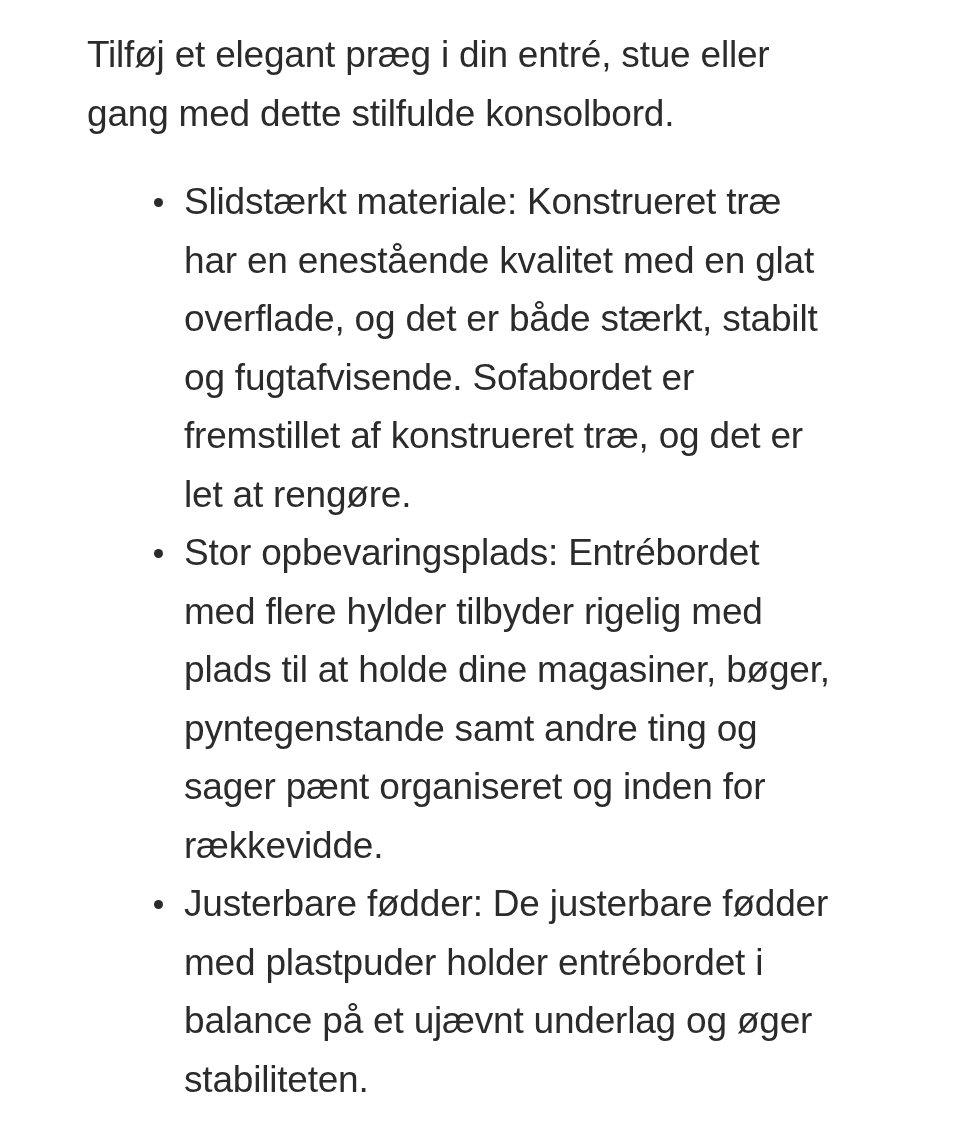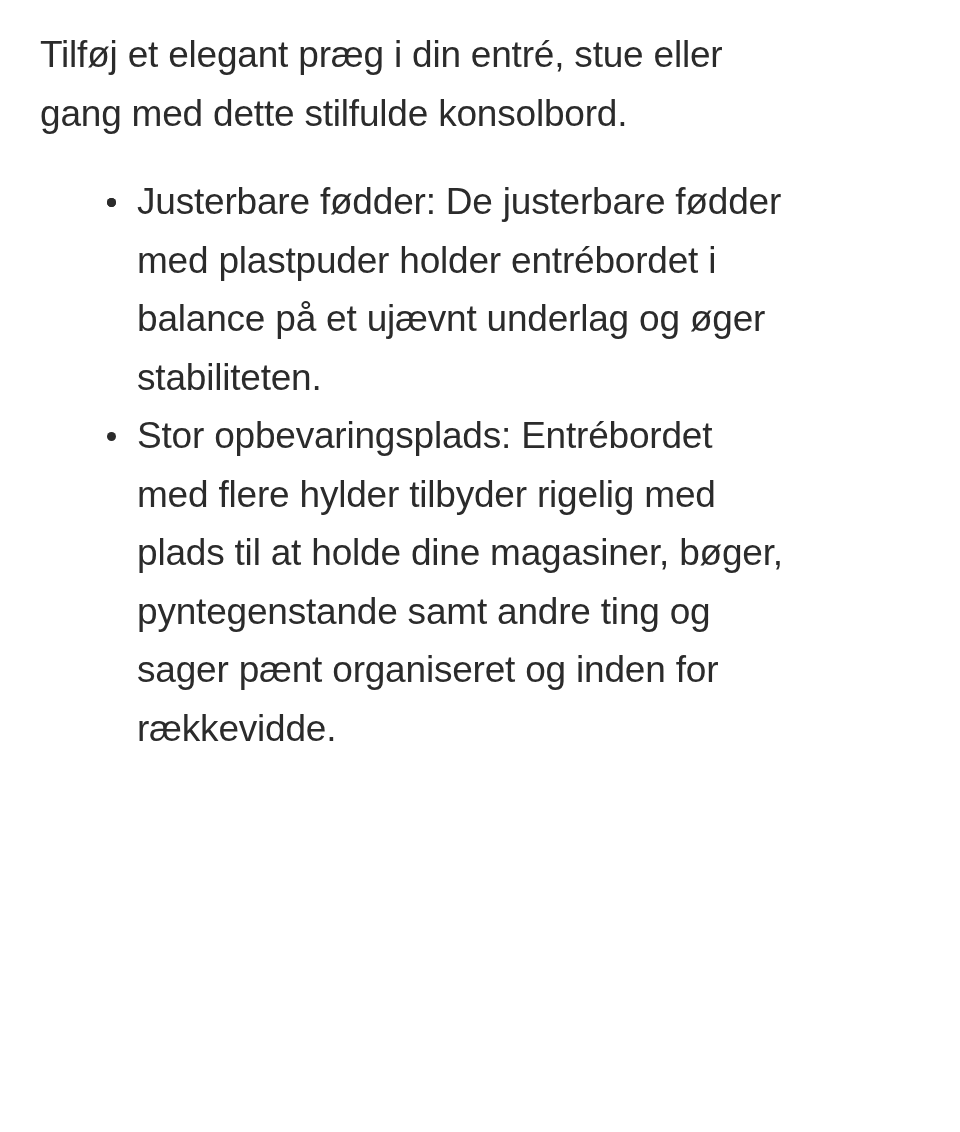--- a/index.html
+++ b/index.html
@@ -15,20 +15,21 @@
     font-family: "Liberation Sans", sans-serif;
     -webkit-font-smoothing: antialiased;
   }
 
   .product-description {
     box-sizing: border-box;
     width: 832px;
     height: 1132px;
     padding: 26px 40px 0 40px;
     background: #ffffff;
+    margin-left: 47px;
   }
 
   .intro-paragraph {
     margin: 0;
     font-size: 37px;
     line-height: 58.5px;
     color: #2b2b2b;
     letter-spacing: -0.2px;
     font-weight: 400;
   }
@@ -68,27 +69,28 @@
 <body>
 
 <div class="product-description">
 
   <p class="intro-paragraph">Tilføj et elegant præg i din entré, stue eller gang med dette stilfulde konsolbord.</p>
 
   <ul class="feature-list">
 
     <li class="feature-item">
       <span class="bullet-marker"></span>
+      <span class="feature-text">Slidstærkt materiale: Konstrueret træ har en enestående kvalitet med en glat overflade, og det er både stærkt, stabilt og fugtafvisende. Sofabordet er fremstillet af konstrueret træ, og det er let at rengøre.</span>
+    </li>
+
+    <li class="feature-item">
+      <span class="bullet-marker"></span>
+      <span class="feature-text">Stor opbevaringsplads: Entrébordet med flere hylder tilbyder rigelig med plads til at holde dine magasiner, bøger, pyntegenstande samt andre ting og sager pænt organiseret og inden for rækkevidde.</span>
     </li>
 
     <li class="feature-item">
       <span class="bullet-marker"></span>
       <span class="feature-text">Justerbare fødder: De justerbare fødder med plastpuder holder entrébordet i balance på et ujævnt underlag og øger stabiliteten.</span>
     </li>
 
-    <li class="feature-item">
-      <span class="bullet-marker"></span>
-      <span class="feature-text">Stor opbevaringsplads: Entrébordet med flere hylder tilbyder rigelig med plads til at holde dine magasiner, bøger, pyntegenstande samt andre ting og sager pænt organiseret og inden for rækkevidde.</span>
-    </li>
-
 
   </ul>
 </div>
 
 </body></html>

